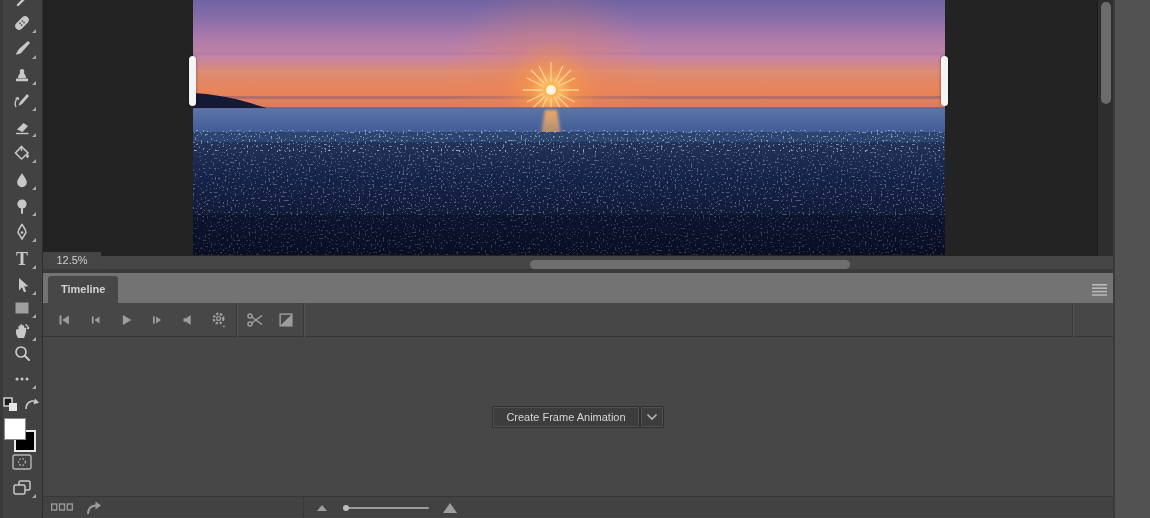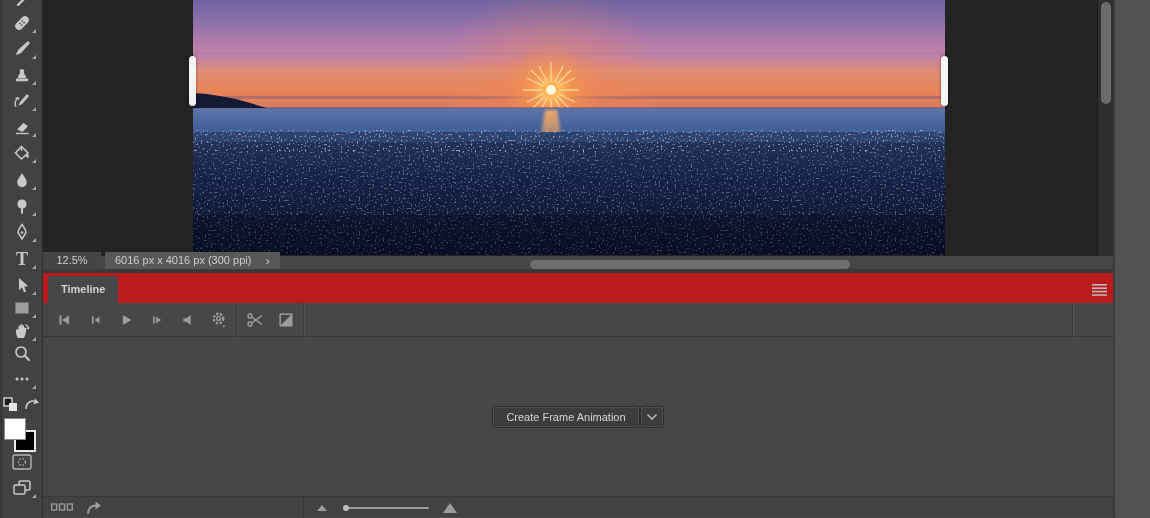--- a/index.html
+++ b/index.html
@@ -63,21 +63,21 @@
   .doc-chevron { color:#c0c0c0; font-size:13px; line-height:15px; }
   .hscroll-thumb {
     position:absolute; left:487px; top:4px; width:320px; height:9px;
     border-radius:5px; background:#6e6e6e;
   }
   
   .timeline-panel {
     position:absolute; left:43px; top:273px; width:1070px; height:245px;
     background:#474747;
   }
-  .tab-bar { position:relative; height:30px; background:#b91c1c; }
+  .tab-bar { position:relative; height:30px; background:#737373; }
   .tab {
     position:absolute; left:5px; top:3px; height:27px; padding:0 13px;
     background:#474747; border-radius:3px 3px 0 0;
     color:#d2d2d2; font-size:11px; font-weight:bold; line-height:27px;
   }
   .panel-menu { position:absolute; right:6px; top:9px; cursor:pointer; }
   .controls-row {
     position:relative; height:34px; background:#474747;
     border-bottom:1px solid #363636;
     display:flex; align-items:center; padding-left:5px;
@@ -337,24 +337,20 @@
     </div>
     <div class="crop-handle left"></div>
     <div class="crop-handle right"></div>
     <div class="vscroll-track">
       <div class="vscroll-thumb"></div>
     </div>
   </div>
 
   <div class="status-bar">
     <div class="zoom-field">12.5%</div>
-    <div class="doc-info-pill">
-      <span>6016 px x 4016 px (300 ppi)</span>
-      <span class="doc-chevron">›</span>
-    </div>
     <div class="hscroll-thumb"></div>
   </div>
 
   <div class="timeline-panel">
 
     <div class="tab-bar">
       <div class="tab">Timeline</div>
       <div class="panel-menu">
         <svg width="15" height="12" viewBox="0 0 15 12">
           <rect x="0" y="0" width="15" height="1.6" fill="#b9b9b9"></rect>

